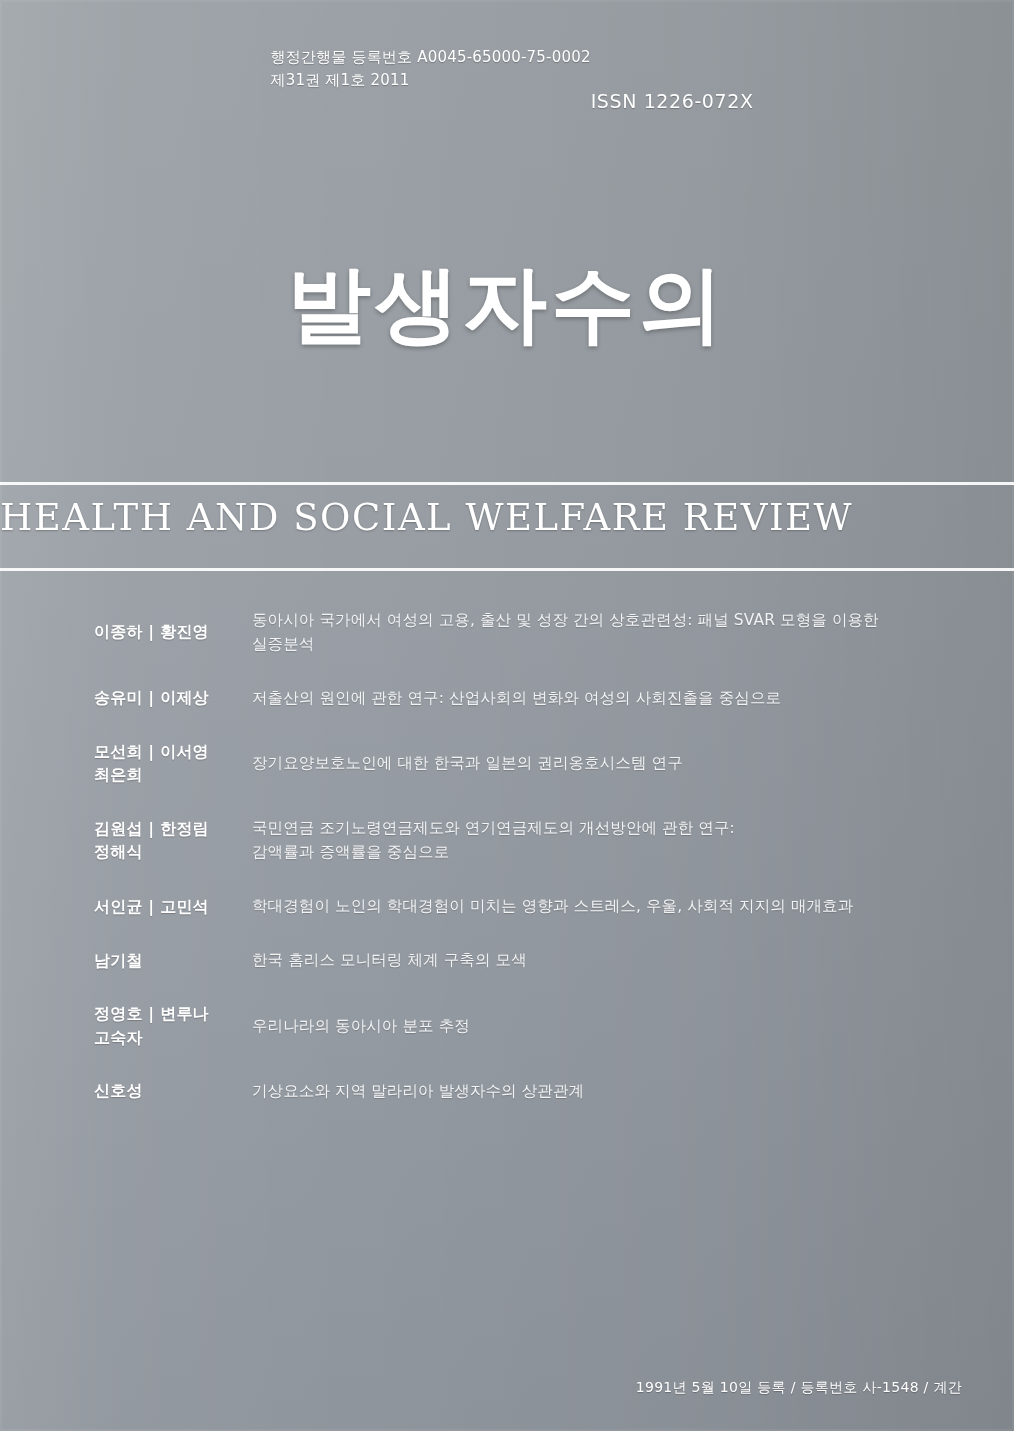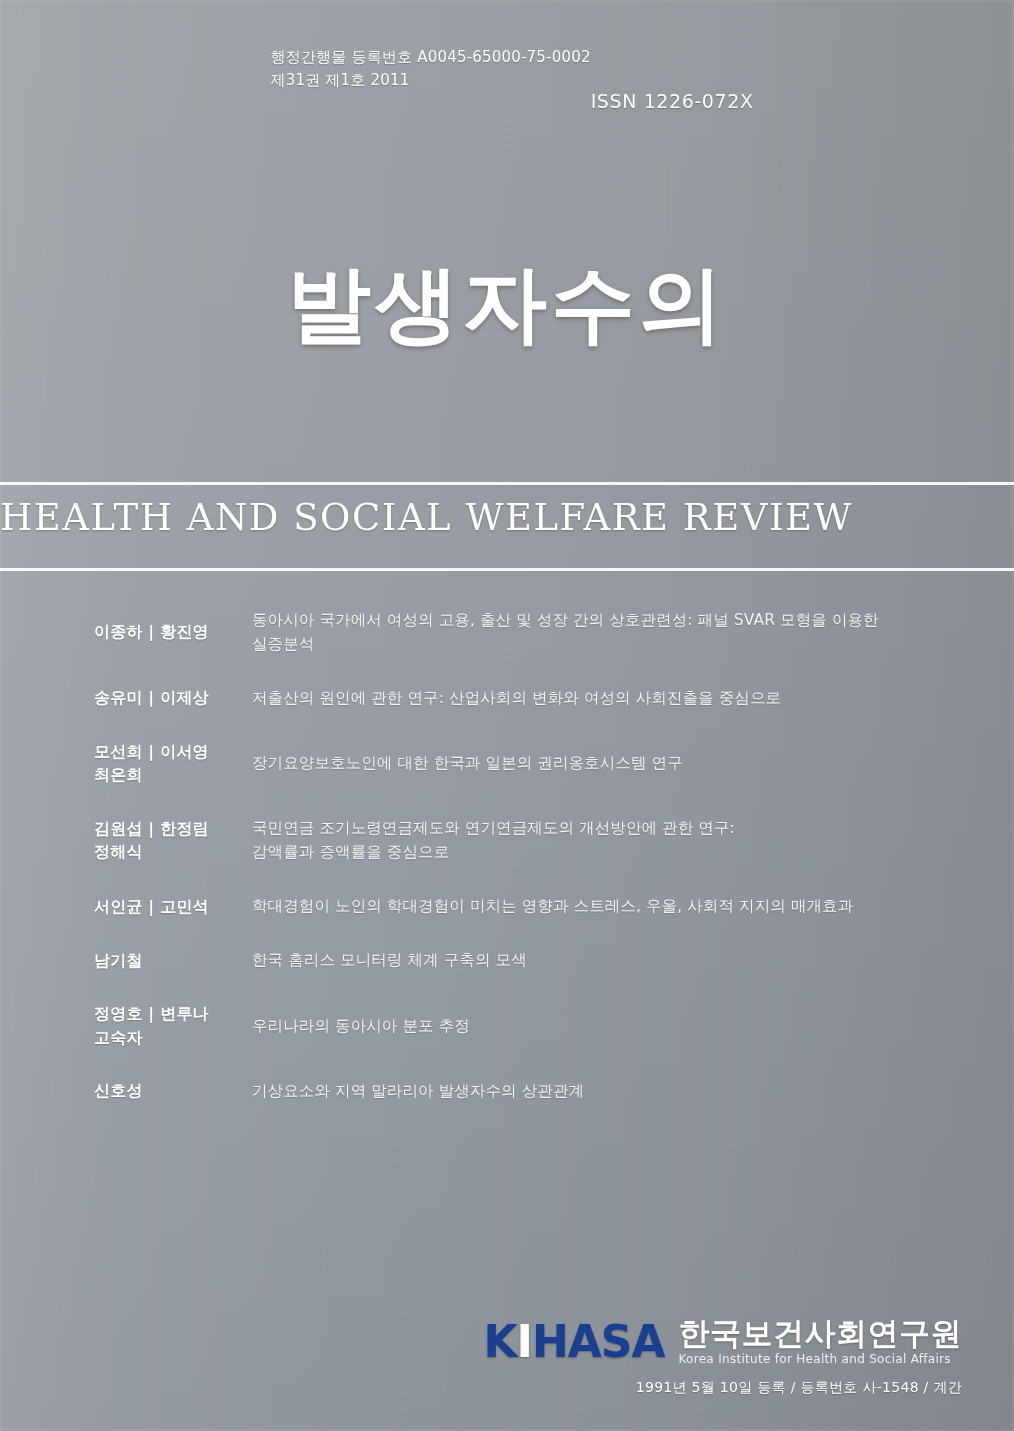--- a/index.html
+++ b/index.html
@@ -256,24 +256,15 @@
     <div class="entry">
       <div class="authors">신호성</div>
       <div class="title">
         <span>기상요소와 지역 말라리아 발생자수의 상관관계</span>
         <span class="line2"></span>
       </div>
     </div>
   </div>
 
   <div class="footer">
-    <div class="logo-row">
-      <div class="kihasa">
-        <span class="k">K</span><span class="i">I</span><span class="hasa">HASA</span>
-      </div>
-      <div class="pub-stack">
-        <span class="pub-ko">한국보건사회연구원</span>
-        <span class="pub-en">Korea Institute for Health and Social Affairs</span>
-      </div>
-    </div>
     <div class="reg-line">1991년 5월 10일 등록 / 등록번호 사-1548 / 계간</div>
   </div>
 </div>
 
 </body></html>

